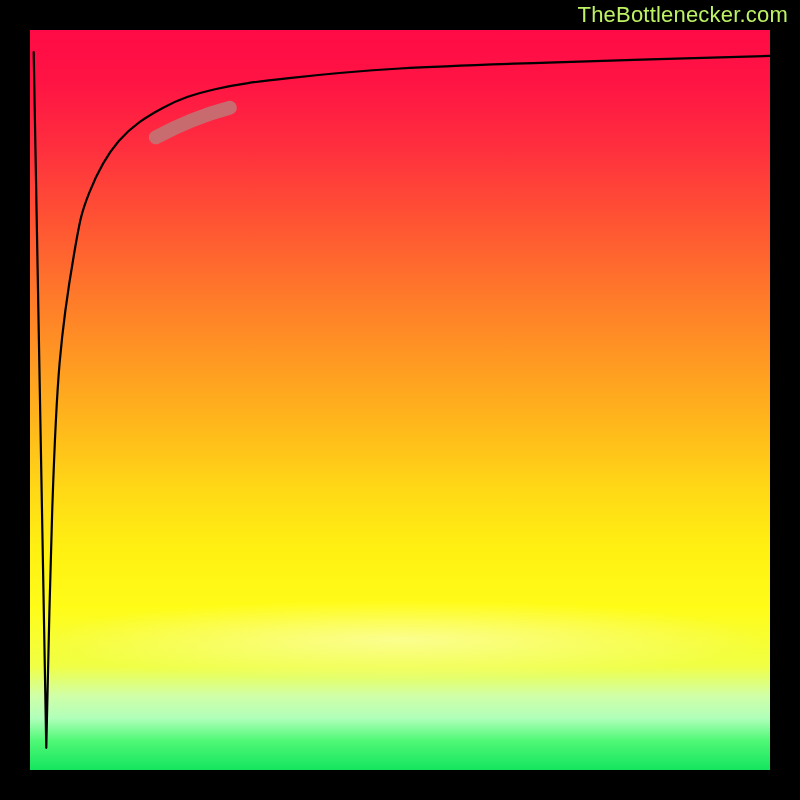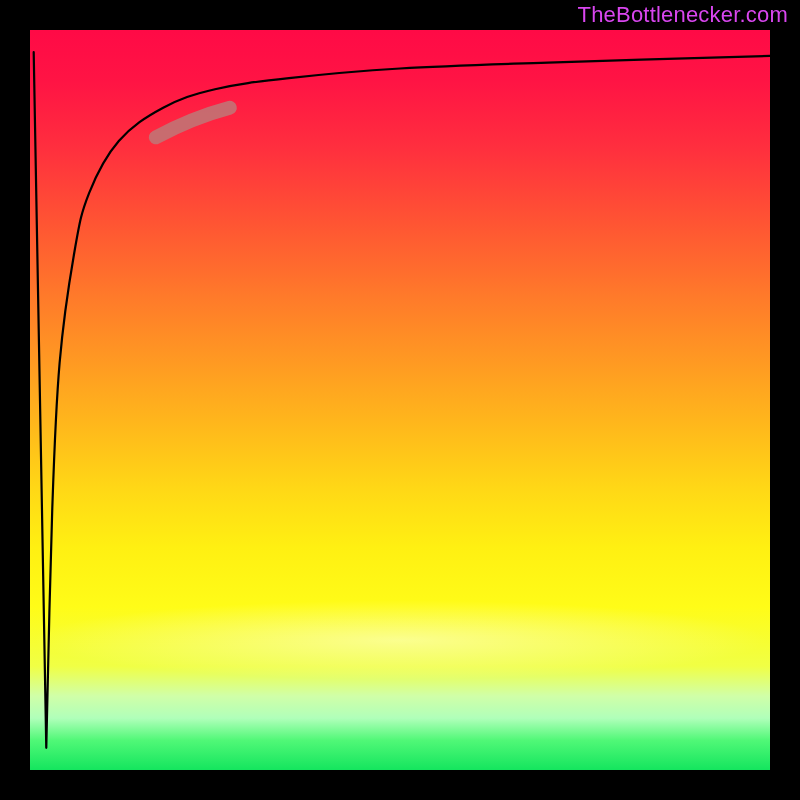--- a/index.html
+++ b/index.html
@@ -14,21 +14,21 @@
   .stage {
     position: relative;
     width: 800px;
     height: 800px;
     background: #000;
   }
   .watermark {
     position: absolute;
     top: 2px;
     right: 12px;
-    color: #d946ef;
+    color: #bef264;
     font-size: 22px;
     font-weight: 400;
     letter-spacing: 0.2px;
     z-index: 5;
   }
   .plot-frame {
     position: absolute;
     left: 30px;
     top: 30px;
     width: 740px;

